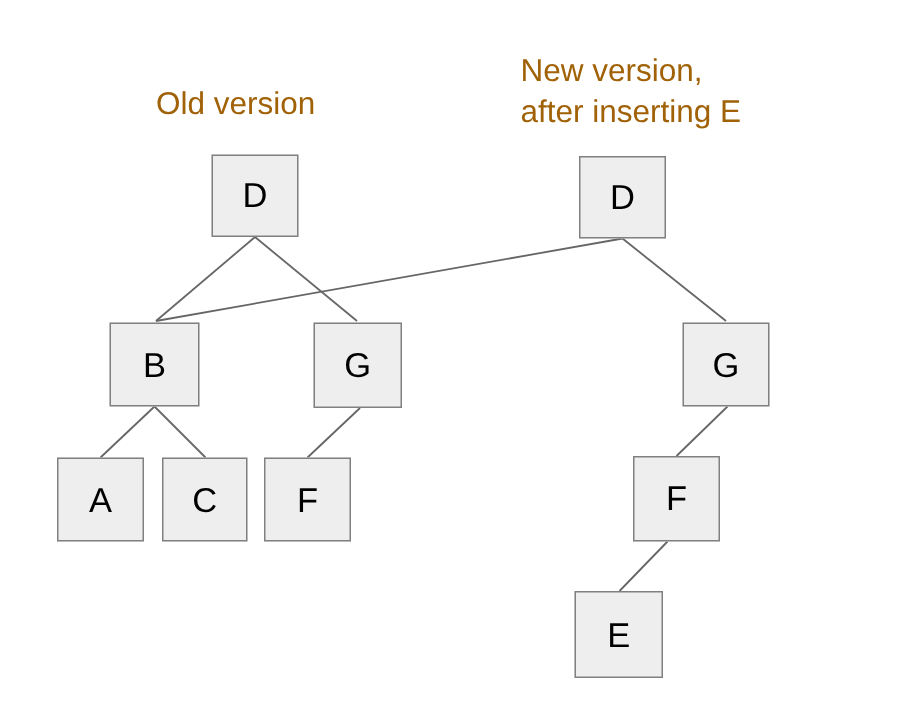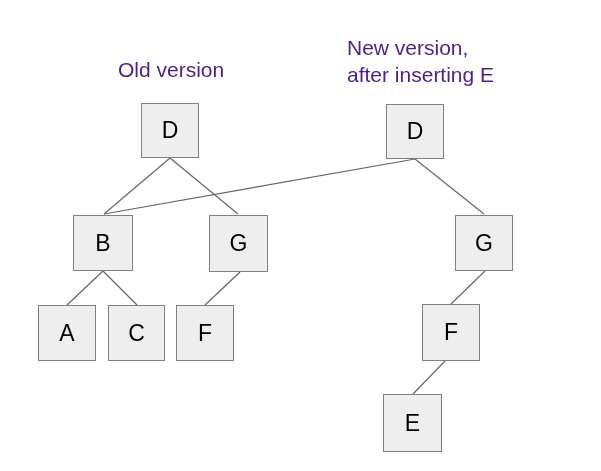--- a/index.html
+++ b/index.html
@@ -33,28 +33,28 @@
     display: flex;
     align-items: center;
     justify-content: center;
     font-size: 23px;
     color: #000000;
     line-height: 1;
     font-family: "Liberation Sans", sans-serif;
   }
   .title {
     position: absolute;
-    color: #4c1d95;
+    color: #a16207;
     font-size: 21px;
     line-height: 27px;
     white-space: pre-line;
     font-family: "Liberation Sans", sans-serif;
   }
   #title-old {
-    left: 118px;
+    left: 104px;
     top: 56px;
   }
   #title-new {
     left: 347px;
     top: 34px;
   }
 </style>
 </head>
 <body>
 

